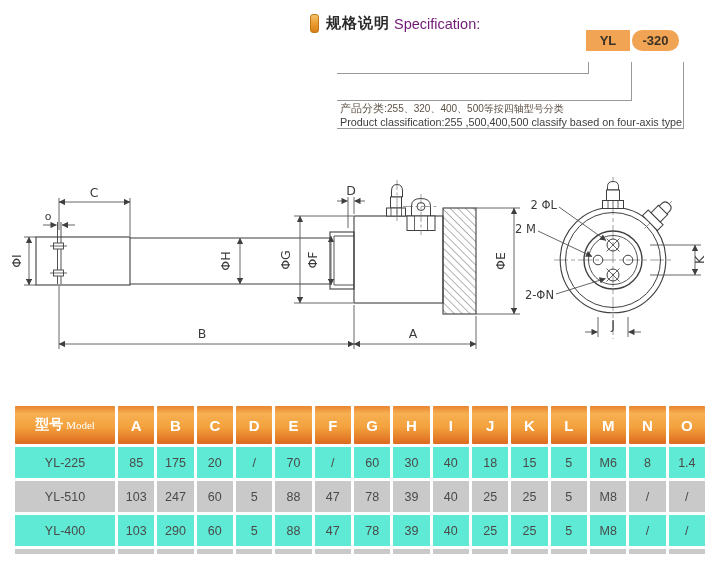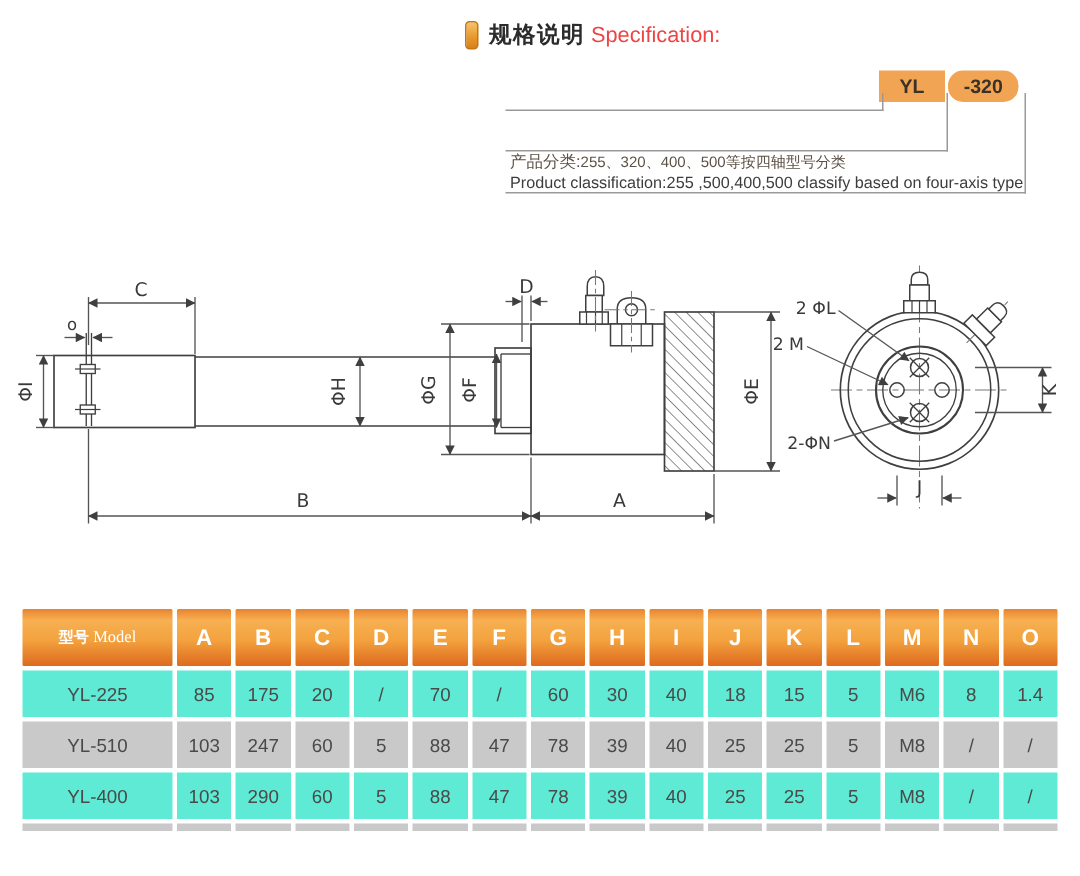--- a/index.html
+++ b/index.html
@@ -5,24 +5,24 @@
   html,body{margin:0;padding:0;background:#fff;}
   .page{position:relative;width:720px;height:584px;background:#fff;overflow:hidden;
         font-family:"Liberation Sans","DejaVu Sans",sans-serif;color:#333;}
 
   
   .title-bar{position:absolute;left:310px;top:14px;display:flex;align-items:center;}
   .spec-icon{width:7px;height:17px;border-radius:3px;margin-right:7px;
              background:linear-gradient(180deg,#f7c36a,#e89a2e 55%,#d97f1b);
              border:1px solid #c27715;}
   .title-zh{font-size:15px;font-weight:bold;color:#2b2b2b;letter-spacing:1px;}
-  .title-en{font-size:14.5px;color:#ef4444;margin-left:4px;}
+  .title-en{font-size:14.5px;color:#701a75;margin-left:4px;}
 
   
-  .code-cell{position:absolute;top:47px;height:21px;background:#f0a454;color:#3a3226;
+  .code-cell{position:absolute;top:30px;height:21px;background:#f0a454;color:#3a3226;
              font-size:13px;font-weight:600;display:flex;align-items:center;justify-content:center;}
   .code-prefix{left:586px;width:44px;}
   .code-suffix{left:632px;width:47px;border-radius:10px;}
   .callout-line{position:absolute;border-right:1px solid #999;border-bottom:1px solid #999;}
   .cl1{left:337px;top:62px;width:251px;height:11px;}
   .cl2{left:337px;top:62px;width:294px;height:38px;}
   .cl3{left:337px;top:62px;width:346px;height:66px;}
   .co-block{position:absolute;left:340px;line-height:12.5px;}
   .co-zh{font-size:11px;color:#5d5145;}
   .co-zh-small{font-size:10px;color:#5d5145;}
@@ -37,21 +37,21 @@
   .drawing .lbl-leader{font-size:11.5px;}
 
   
   .spec-table{position:absolute;left:15px;top:406px;width:690px;}
   .trow{display:grid;grid-template-columns:100px repeat(15,1fr);column-gap:3px;}
   .hrow{height:38px;}
   .hcell{background:linear-gradient(180deg,#e8832f 0%,#f7b052 20%,#f3a23e 55%,#dd6a1e 100%);
          color:#fff;display:flex;align-items:center;justify-content:center;
          font-size:15px;font-weight:bold;border-radius:1px;}
   .hcell-model{font-weight:normal;}
-  .hm-zh{font-size:10px;font-weight:bold;}
+  .hm-zh{font-size:14px;font-weight:bold;}
   .hm-en{font-size:11px;margin-left:3px;font-family:Liberation Serif, serif;}
   .drow{height:31px;margin-top:3px;}
   .dcell{display:flex;align-items:center;justify-content:center;font-size:12.5px;color:#4a4a4a;background:#5eead4;}
   .gray .dcell{background:#c9c9c9;}
   .brow{height:5px;margin-top:3px;}
   .bcell{background:#c9c9c9;}
 </style>
 </head>
 <body>
 

